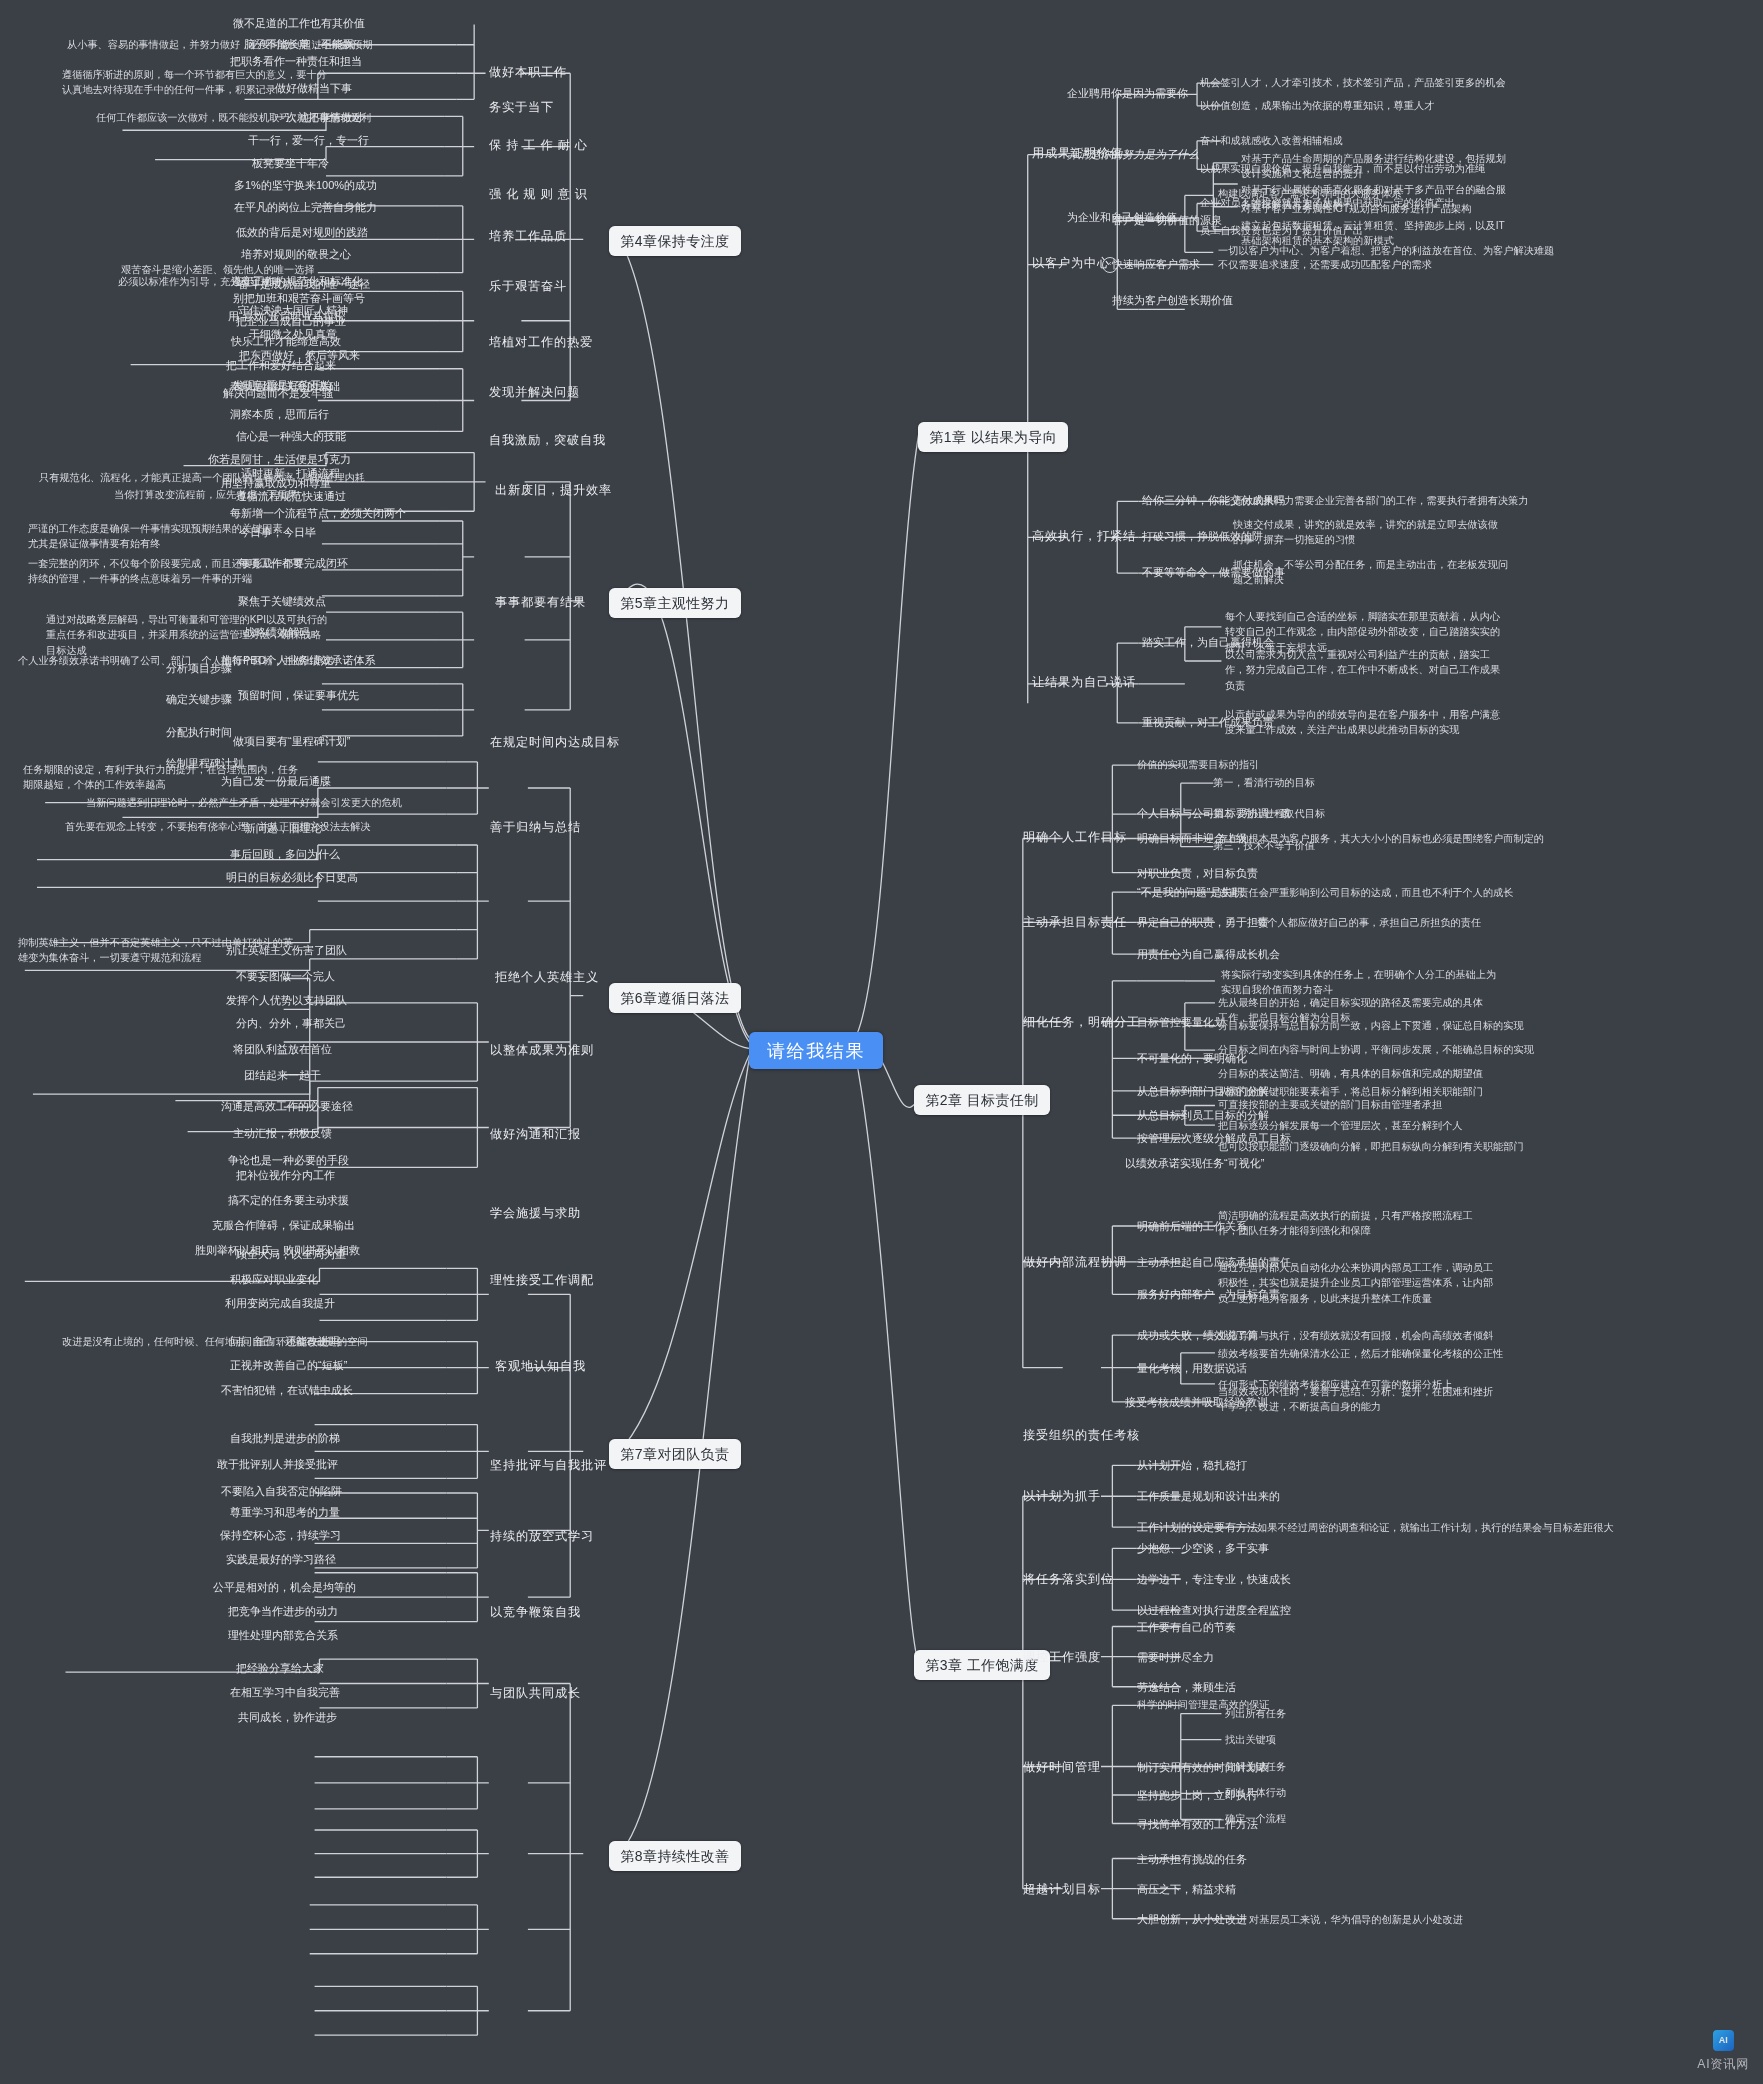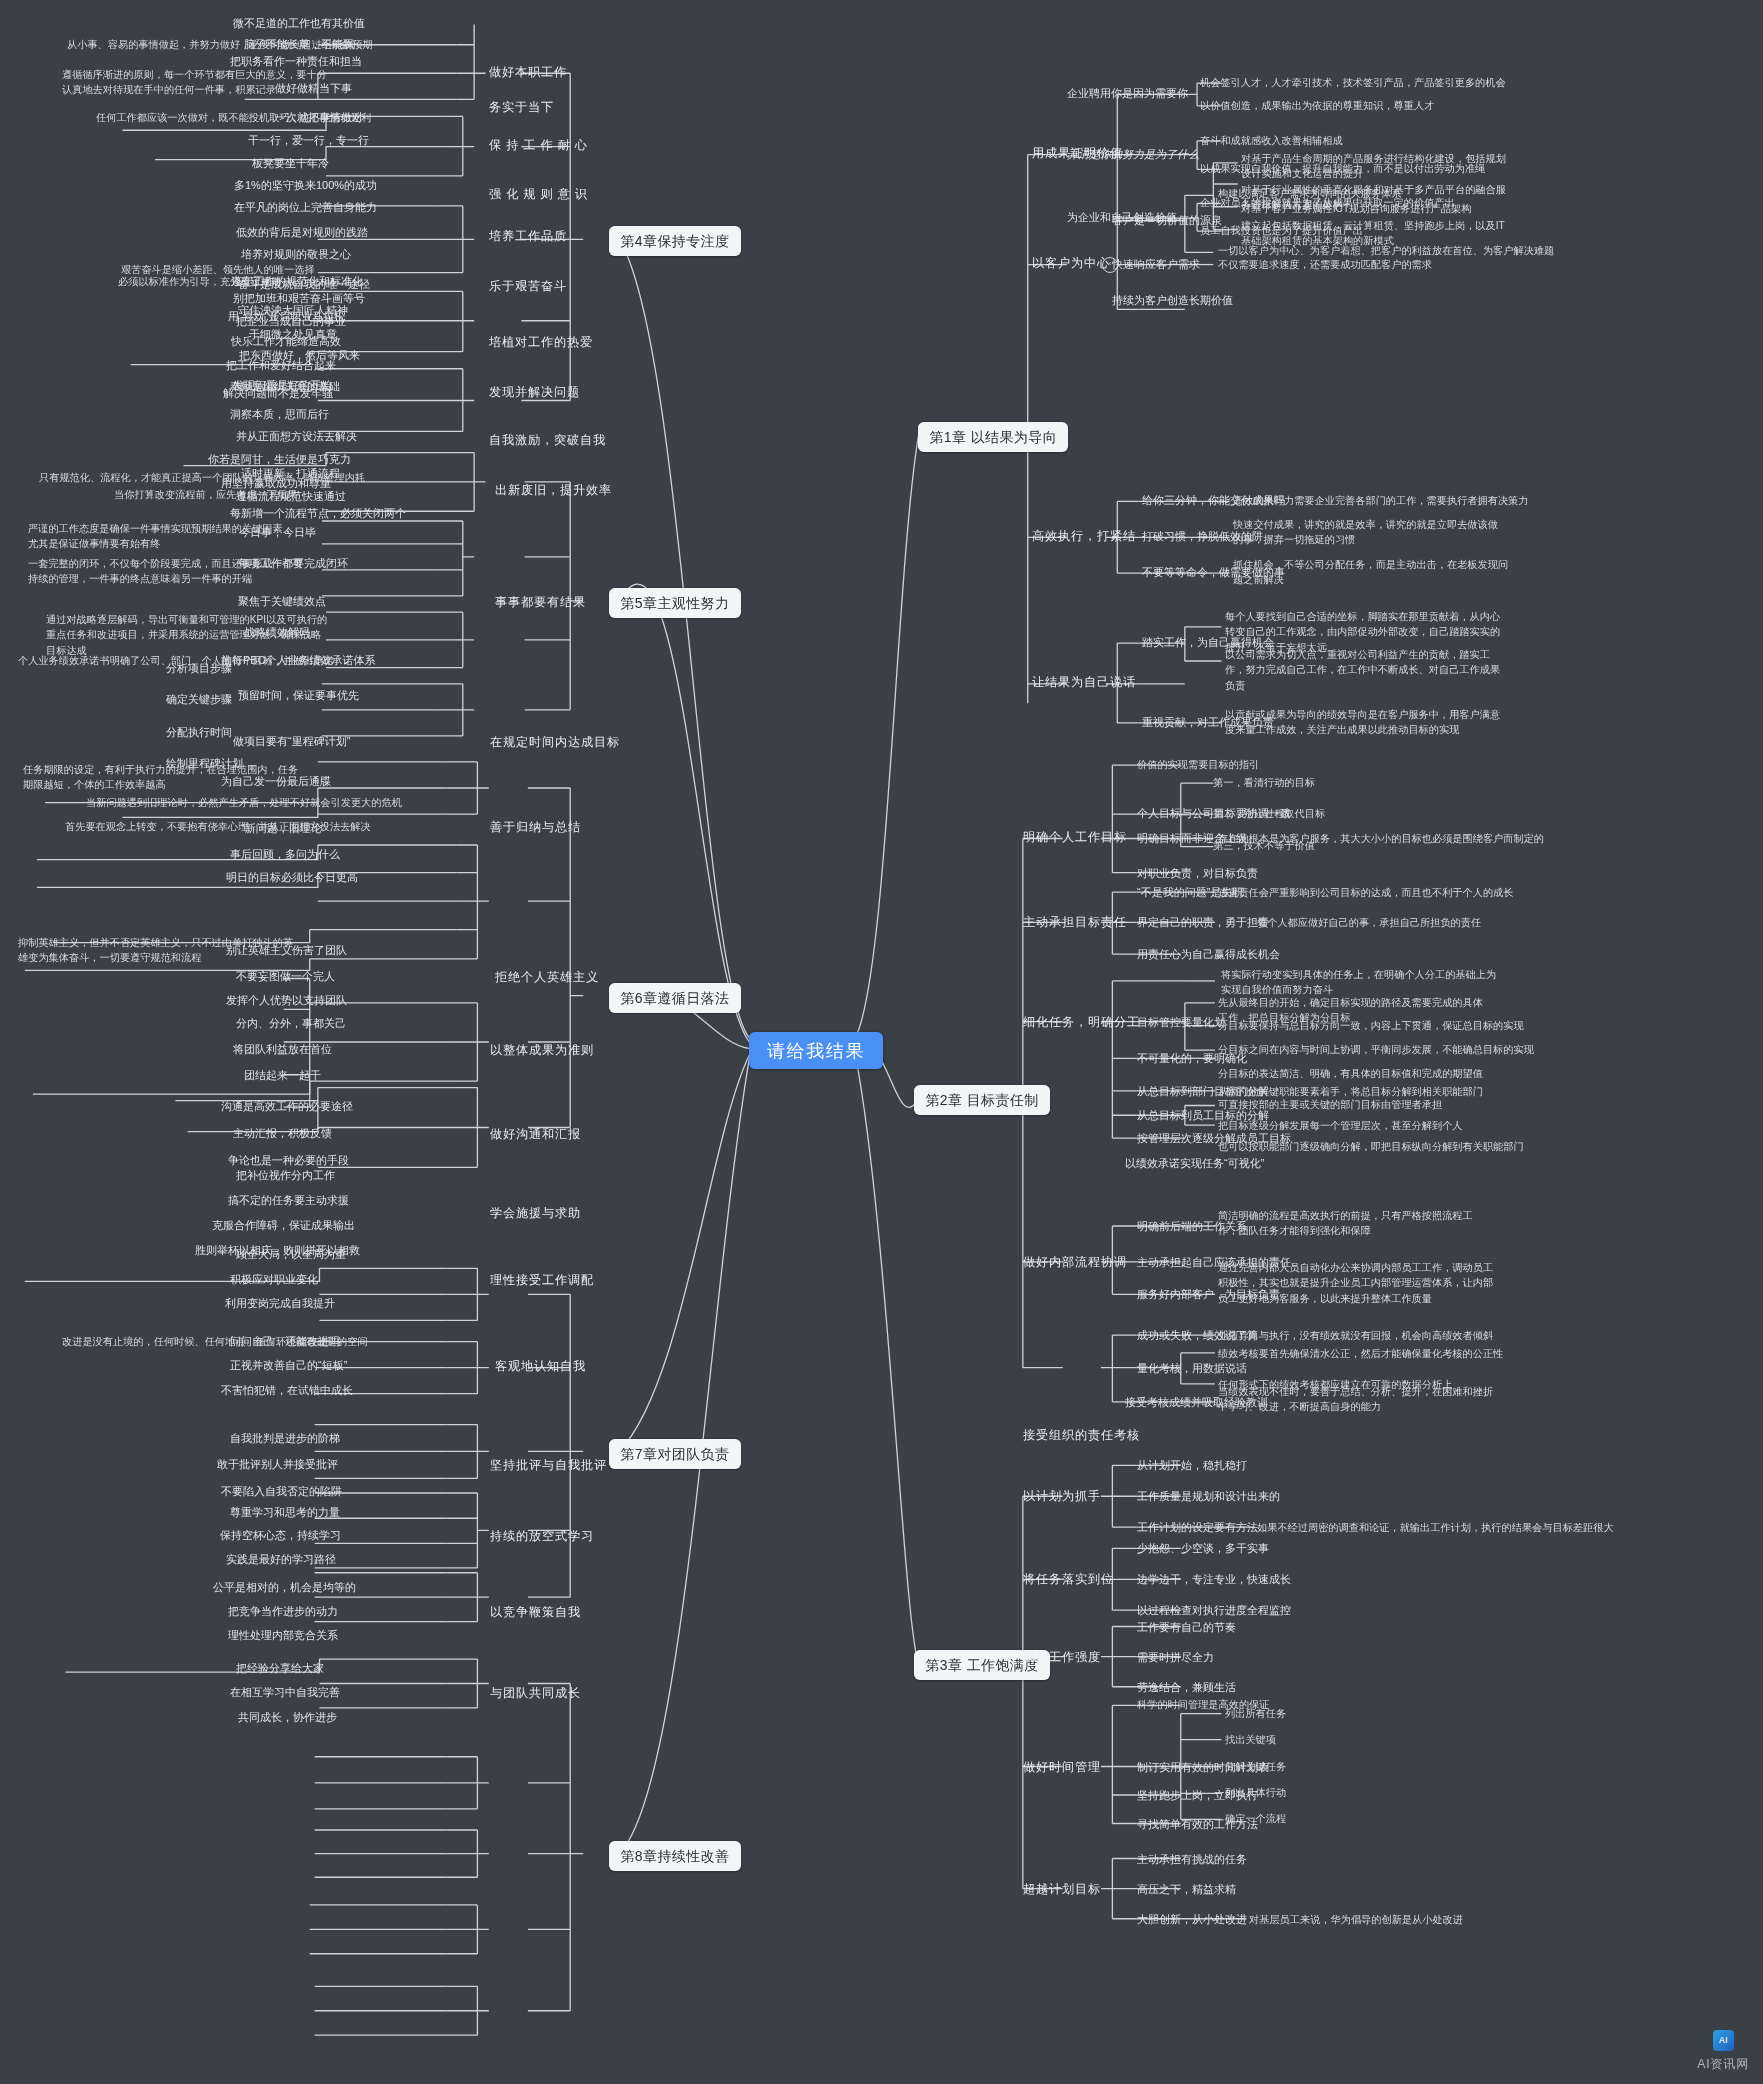--- a/index.html
+++ b/index.html
@@ -535,21 +535,21 @@
   <div class="node l3" style="left:228px;top:358px;opacity:0;"></div>
   <div class="node l3" style="left:230px;top:379px;">奉献是组织关系的基础</div>
 
   <div class="node l2" style="left:489px;top:384px;">发现并解决问题</div>
   <div class="node l3" style="left:233px;top:378px;">发现问题是好的开始</div>
   <div class="node l3" style="left:226px;top:386px;opacity:0;"></div>
   <div class="node l3" style="left:223px;top:386px;">解决问题而不是发牢骚</div>
   <div class="node l3" style="left:230px;top:407px;">洞察本质，思而后行</div>
 
   <div class="node l2" style="left:489px;top:432px;">自我激励，突破自我</div>
-  <div class="node l3" style="left:236px;top:429px;">并从正面想方设法去解决</div>
+  <div class="node l3" style="left:236px;top:429px;">信心是一种强大的技能</div>
   <div class="node l3" style="left:208px;top:452px;">你若是阿甘，生活便是巧克力</div>
   <div class="node l3" style="left:221px;top:476px;">用坚持赢取成功和尊重</div>
 
   <div class="node l2" style="left:495px;top:482px;">出新废旧，提升效率</div>
   <div class="node l3" style="left:241px;top:466px;">适时更新，打通流程</div>
   <div class="node l3" style="left:236px;top:489px;">遵循流程规范快速通过</div>
   <div class="node l4" style="left:39px;top:471px;">只有规范化、流程化，才能真正提高一个团队的运转效率，降低管理内耗</div>
   <div class="node l4" style="left:114px;top:488px;">当你打算改变流程前，应先考虑一下后果</div>
   <div class="node l3" style="left:230px;top:506px;">每新增一个流程节点，必须关闭两个</div>
 

